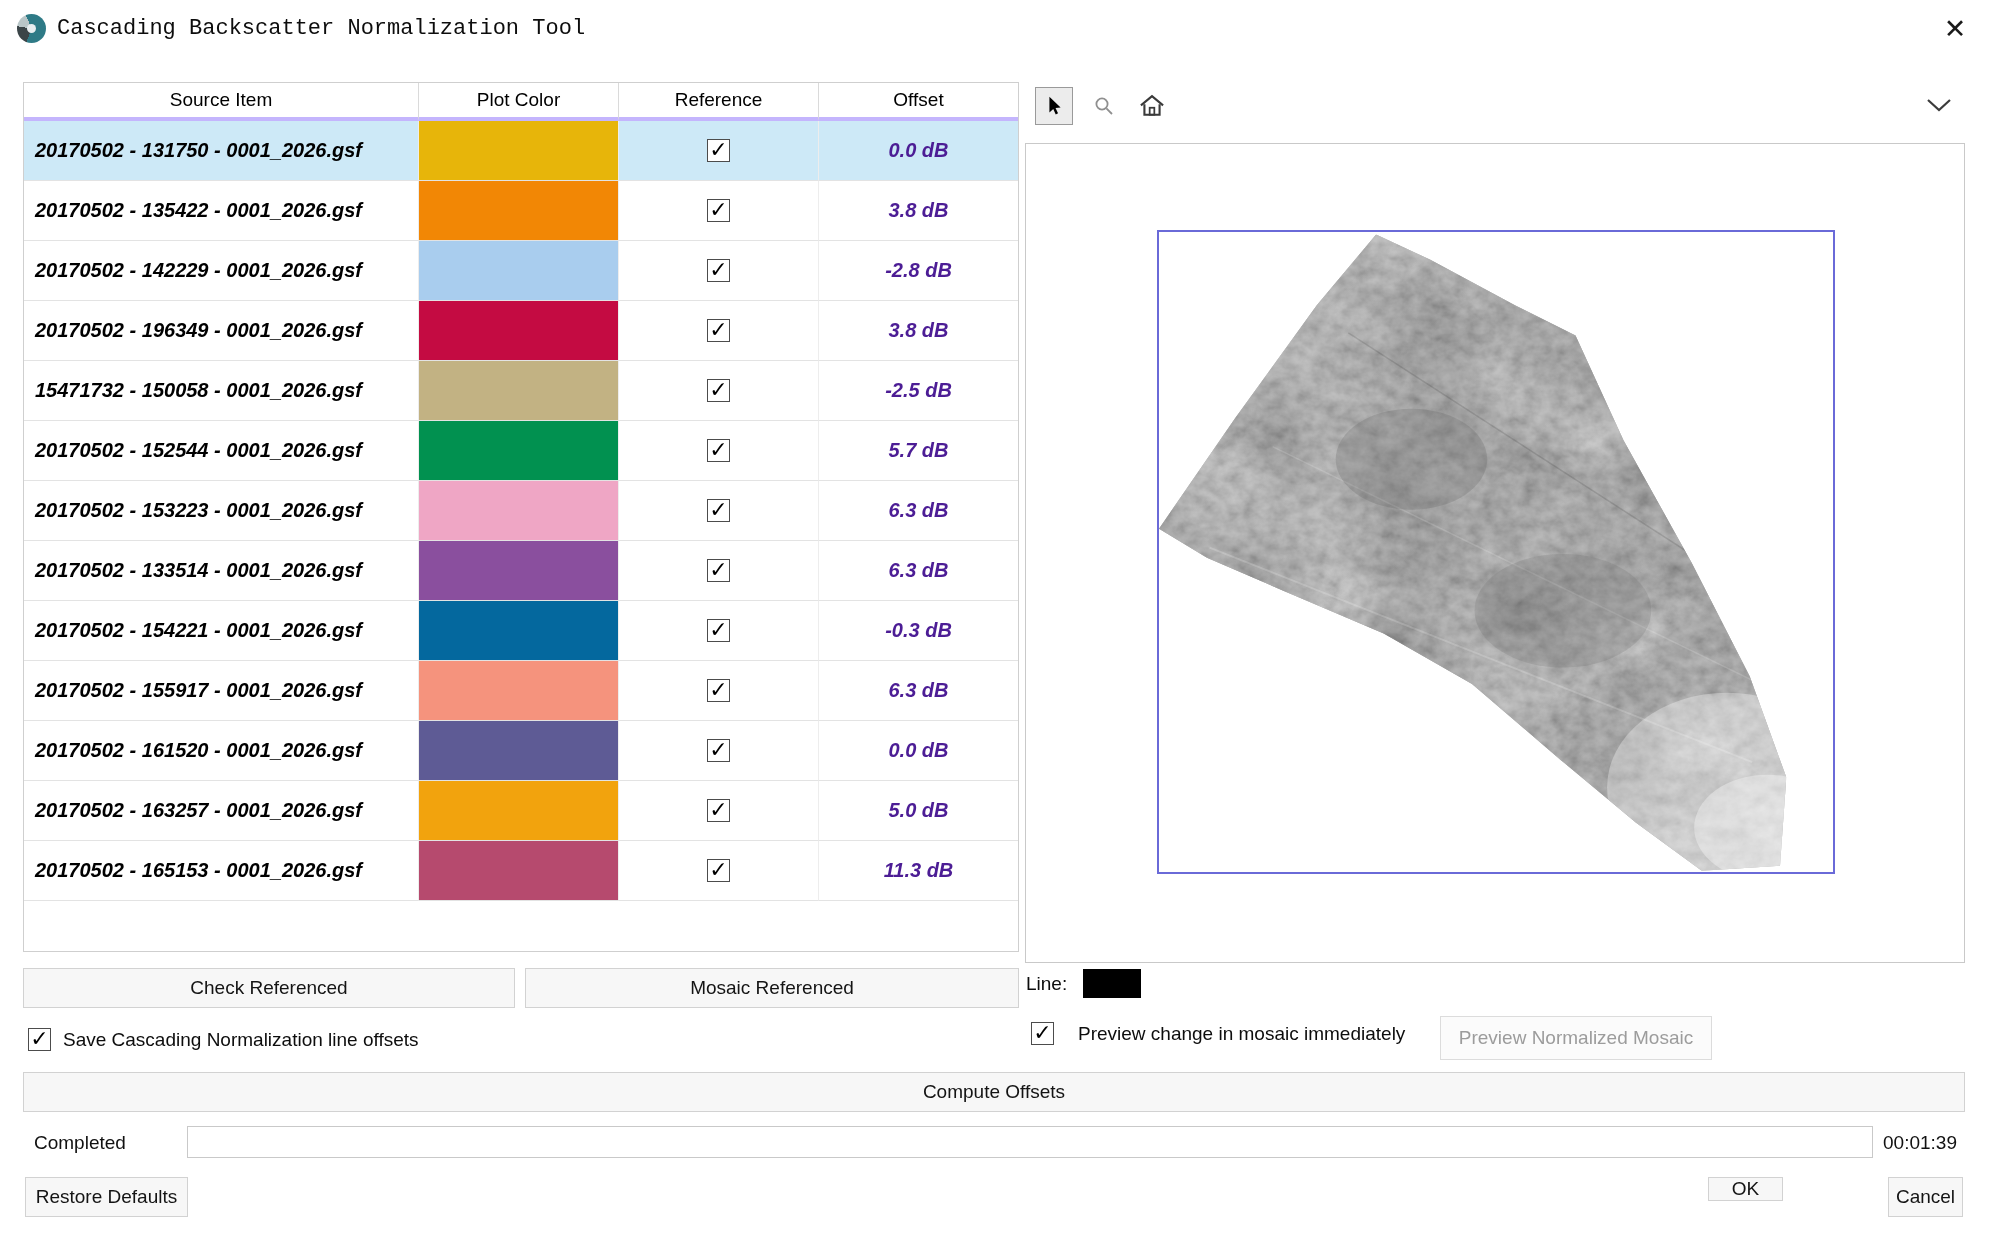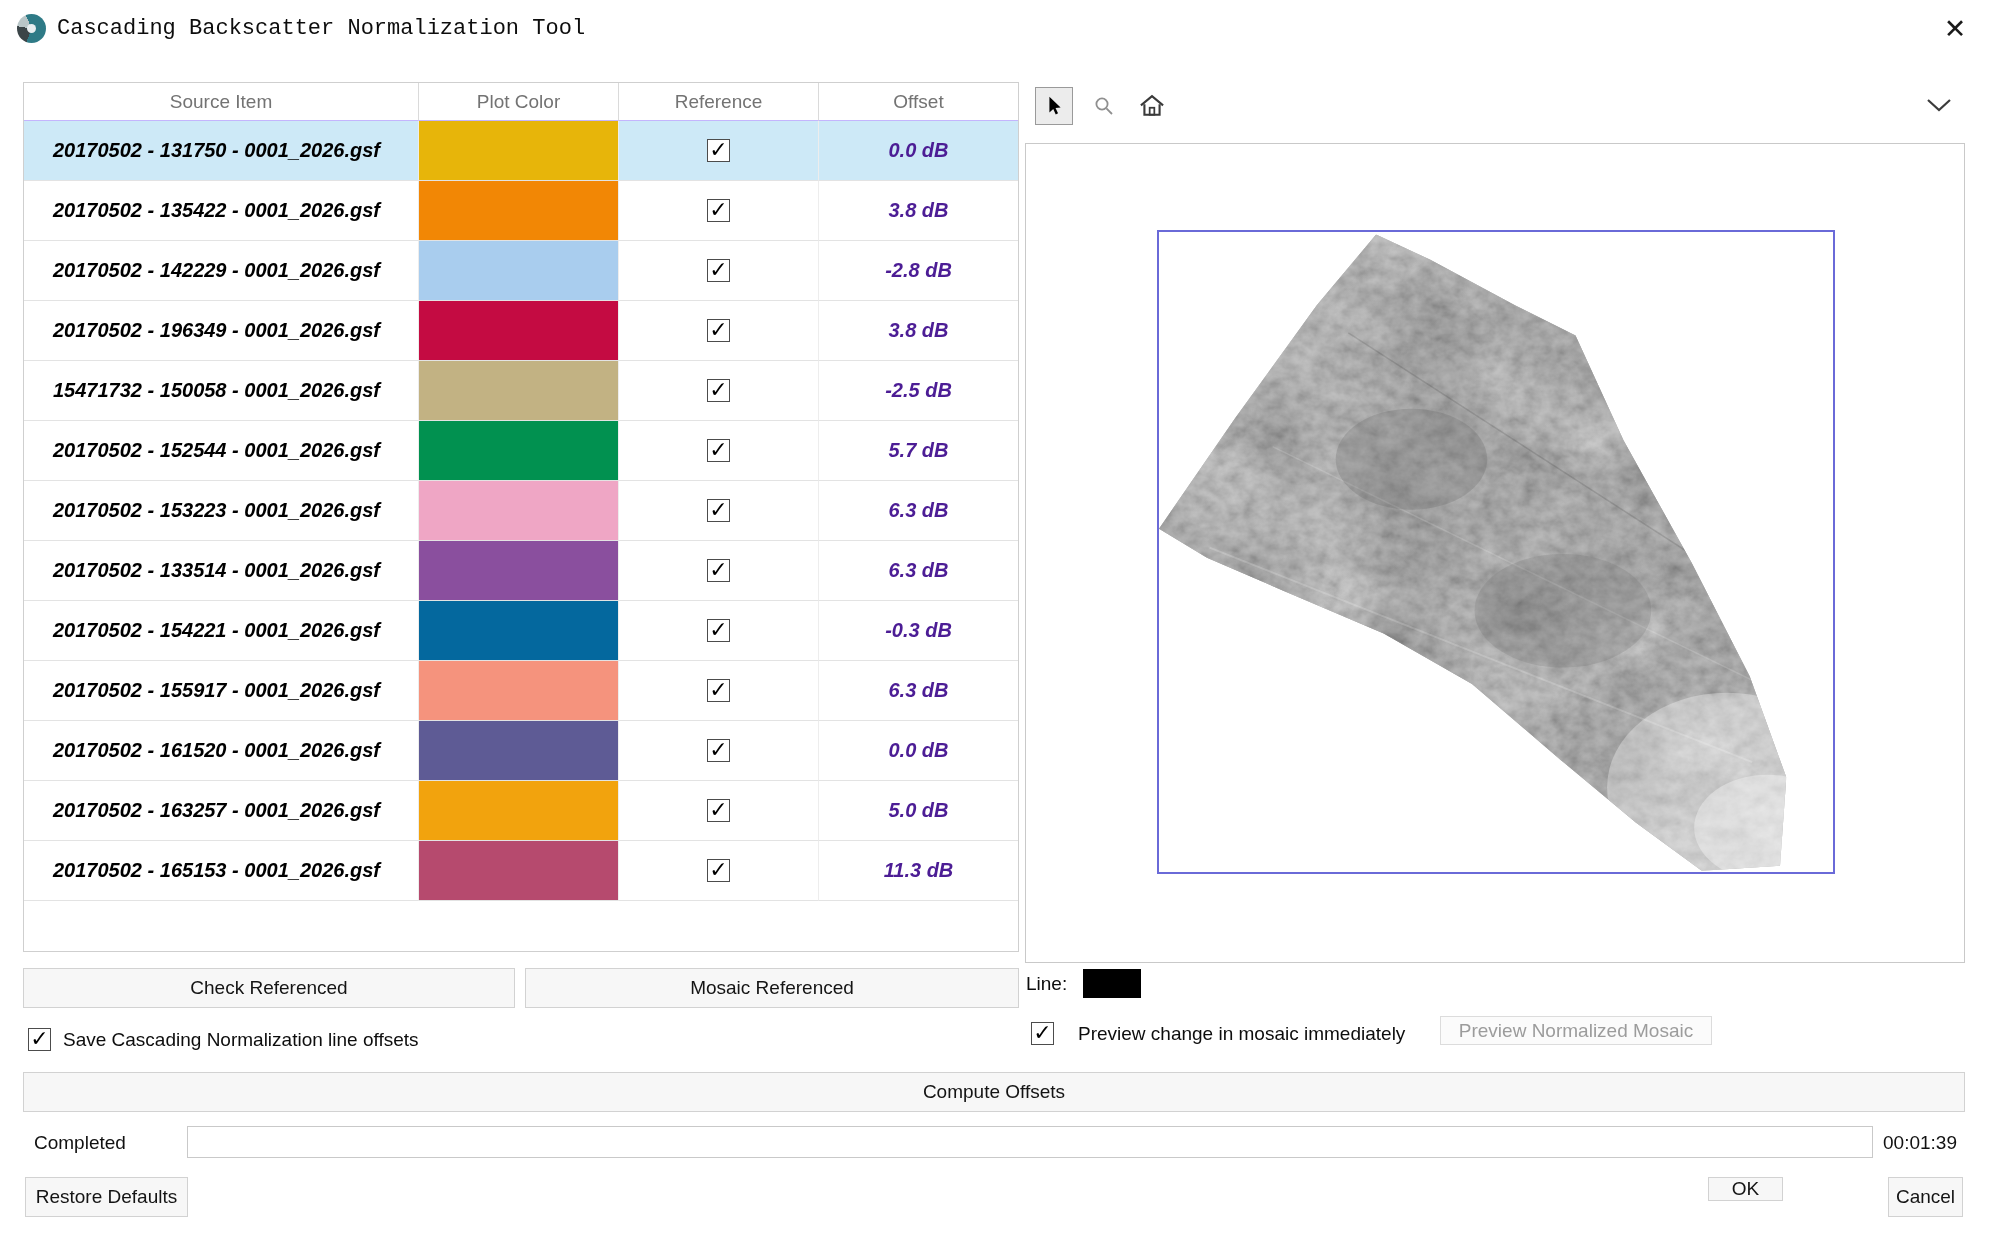--- a/index.html
+++ b/index.html
@@ -14,27 +14,27 @@
   #app-icon::after { content:""; position:absolute; left:10px; top:10px; width:9px; height:9px;
     border-radius:50%; background:#e8eef0; }
   #title-text { position:absolute; left:57px; top:0; height:58px; line-height:58px; font-size:22px; color:#0d0d0d;font-family:Liberation Mono, monospace; }
   #close-btn { position:absolute; right:16px; top:10px; width:38px; height:38px; font-size:27px;
     font-weight:300; display:flex; align-items:center; justify-content:center; color:#1a1a1a; cursor:pointer; }
 
   
   #source-table { position:absolute; left:23px; top:82px; width:996px; height:870px;
     border:1px solid #cfcfcf; background:#fff; overflow:hidden; }
   .thead { display:grid; grid-template-columns:395px 200px 200px 199px; height:38px; }
-  .th { display:flex; align-items:center; justify-content:center; font-size:19px; color:#737373;
-    border-right:1px solid #dadada; border-bottom:1px solid #c4b5fd; background:#fff; }
+  .th { display:flex; align-items:center; justify-content:center; font-size:19px; color:#000000;
+    border-right:1px solid #dadada; border-bottom:4px solid #c4b5fd; background:#fff; }
   .th:last-child { border-right:none; }
   .trow { display:grid; grid-template-columns:395px 200px 200px 199px; height:60px; cursor:pointer; }
   .cell { display:flex; align-items:center; border-right:1px solid #ededed; border-bottom:1px solid #e3e3e3; }
   .cell:last-child { border-right:none; }
-  .cell-name { padding-left:29px; font-size:20px; font-weight:bold; font-style:italic; color:#000;text-align:center; }
+  .cell-name { padding-left:11px; font-size:20px; font-weight:bold; font-style:italic; color:#000;text-align:center; }
   .cell-color { padding:0; }
   .swatch { width:100%; height:100%; }
   .cell-ref, .cell-offset { justify-content:center; }
   .cell-offset { font-size:20px; font-weight:bold; font-style:italic; color:#4c1d95; }
   .trow.selected .cell-name, .trow.selected .cell-ref, .trow.selected .cell-offset { background:#cde9f7; }
 
   
   .checkbox { width:23px; height:23px; background:#fff; border:1px solid #4c4c4c;
     display:inline-flex; align-items:center; justify-content:center; cursor:pointer; flex:0 0 auto; }
   .checkbox.checked::after { content:"✓"; font-size:22px; font-weight:bold; color:#000; line-height:1;
@@ -45,21 +45,21 @@
     display:flex; align-items:center; justify-content:center; cursor:pointer;
     font-family:"Liberation Sans","DejaVu Sans",sans-serif; }
   .btn.disabled { color:#9c9c9c; background:#fbfbfb; border-color:#dcdcdc; cursor:default; }
 
   #check-referenced   { left:23px;  top:968px;  width:492px;  height:40px; }
   #uncheck-referenced { left:525px; top:968px;  width:494px;  height:40px; }
   #compute-offsets    { left:23px;  top:1072px; width:1942px; height:40px; }
   #restore-defaults   { left:25px;  top:1177px; width:163px;  height:40px; }
   #ok-btn             { left:1708px;top:1177px; width:75px;   height:24px; }
   #cancel-btn         { left:1888px;top:1177px; width:75px;   height:40px; }
-  #preview-normalized { left:1440px;top:1016px; width:272px;  height:29px; }
+  #preview-normalized { left:1440px;top:1016px; width:272px;  height:44px; }
 
   .check-row { position:absolute; display:flex; align-items:center; gap:12px; font-size:19px; color:#0d0d0d; }
   #save-offsets-row { left:28px; top:1028px; }
   #preview-imm-row  { left:1031px; top:1022px;gap:24px; }
 
   
   #viewer-toolbar { position:absolute; left:1035px; top:86px; height:40px; display:flex; align-items:center; gap:14px; }
   #tool-pointer { width:38px; height:38px; border:1px solid #9a9a9a; background:#ececec;
     display:flex; align-items:center; justify-content:center; cursor:pointer; }
   .tool-icon { width:34px; height:34px; display:flex; align-items:center; justify-content:center; cursor:pointer; }

